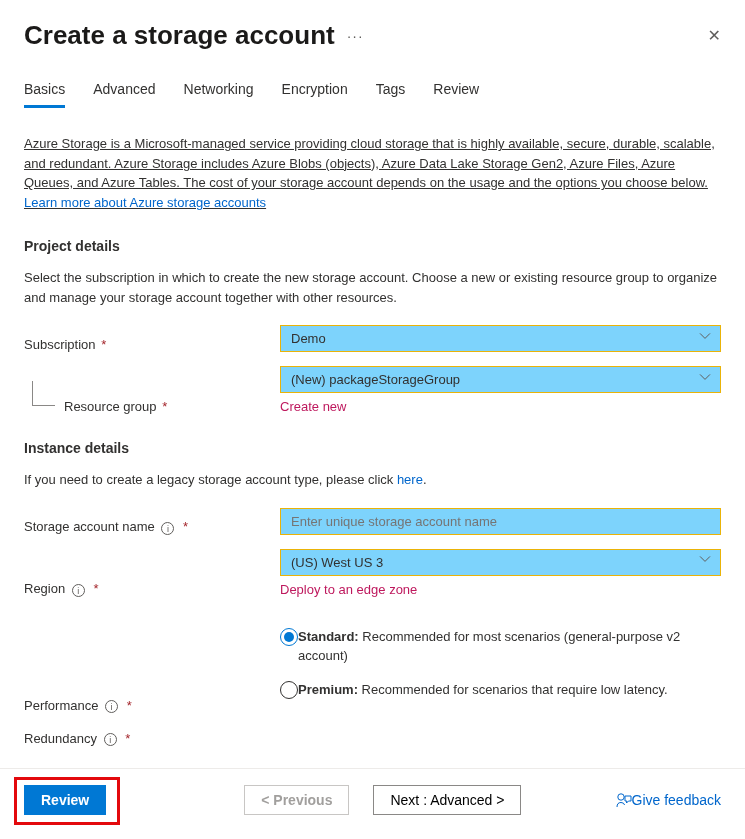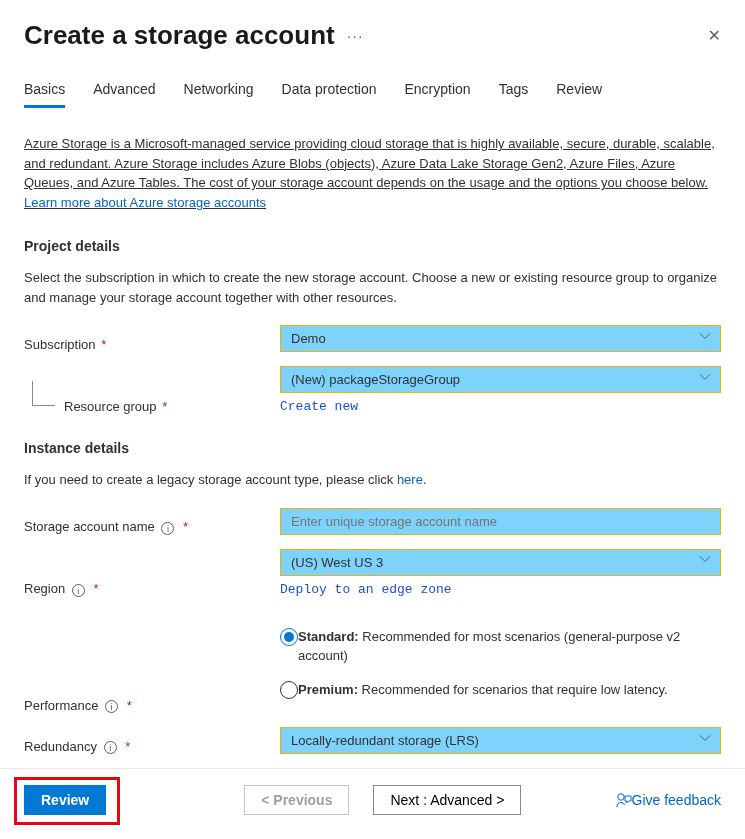--- a/index.html
+++ b/index.html
@@ -64,21 +64,21 @@
       background: #7dd3fc;
       position: relative;
     }
     .select-wrap { position: relative; }
     .select-wrap .chev {
       position: absolute; right: 10px; top: 50%;
       transform: translateY(-60%);
       pointer-events: none;
     }
     .chev svg { width: 12px; height: 12px; }
-    .sublink { display: inline-block; margin-top: 6px; font-size: 13px; color: #1d4ed8; cursor: pointer; font-family: Liberation Mono, monospace; }
+    .sublink { display: inline-block; margin-top: 6px; font-size: 13px; color: #be185d; cursor: pointer; }
     .radio-group { padding-top: 4px; }
     .radio-row { display: flex; align-items: flex-start; gap: 0; margin-bottom: 14px; cursor: pointer; }
     .radio-dot {
       width: 18px; height: 18px; border-radius: 50%;
       border: 1px solid #323130; flex-shrink: 0; margin-top: 1px;
       display: flex; align-items: center; justify-content: center;
     }
     .radio-dot.checked { border-color: #0078d4; }
     .radio-dot.checked::after {
       content: ""; width: 10px; height: 10px; border-radius: 50%;
@@ -120,21 +120,20 @@
       <h1>Create a storage account</h1>
       <span class="ellipsis-icon">···</span>
     </div>
     <span class="close-x">✕</span>
   </div>
 
   <div class="tabs">
     <div class="tab active">Basics</div>
     <div class="tab">Advanced</div>
     <div class="tab">Networking</div>
-    <div class="tab">Data protection</div>
     <div class="tab">Encryption</div>
     <div class="tab">Tags</div>
     <div class="tab">Review</div>
   </div>
 
   <p class="intro">
     <span>Azure Storage is a Microsoft-managed service providing cloud storage that is highly available, secure, durable, scalable, and redundant. Azure Storage includes Azure Blobs (objects), Azure Data Lake Storage Gen2, Azure Files, Azure Queues, and Azure Tables. The cost of your storage account depends on the usage and the options you choose below. </span><a class="link">Learn more about Azure storage accounts</a>
   </p>
 
   <h2>Project details</h2>
@@ -226,28 +225,20 @@
         </div>
       </div>
     </div>
   </div>
 
   <div class="form-row">
     <div class="label-col">
       <span>Redundancy</span>
       <i class="info-icon">i</i>
       <span class="req">*</span>
-    </div>
-    <div class="control-col">
-      <div class="select-wrap">
-        <div class="select">Locally-redundant storage (LRS)</div>
-        <span class="chev"><svg viewBox="0 0 12 12">
-              <path d="M1 3 L6 8 L11 3" stroke="#605e5c" stroke-width="1" fill="none"></path>
-            </svg></span>
-      </div>
     </div>
   </div>
 </div>
 
 <div class="footer">
   <button class="btn primary">Review</button>
   <div class="footer-spacer"></div>
   <button class="btn disabled">&lt; Previous</button>
   <button class="btn">Next : Advanced &gt;</button>
   <a class="feedback">

